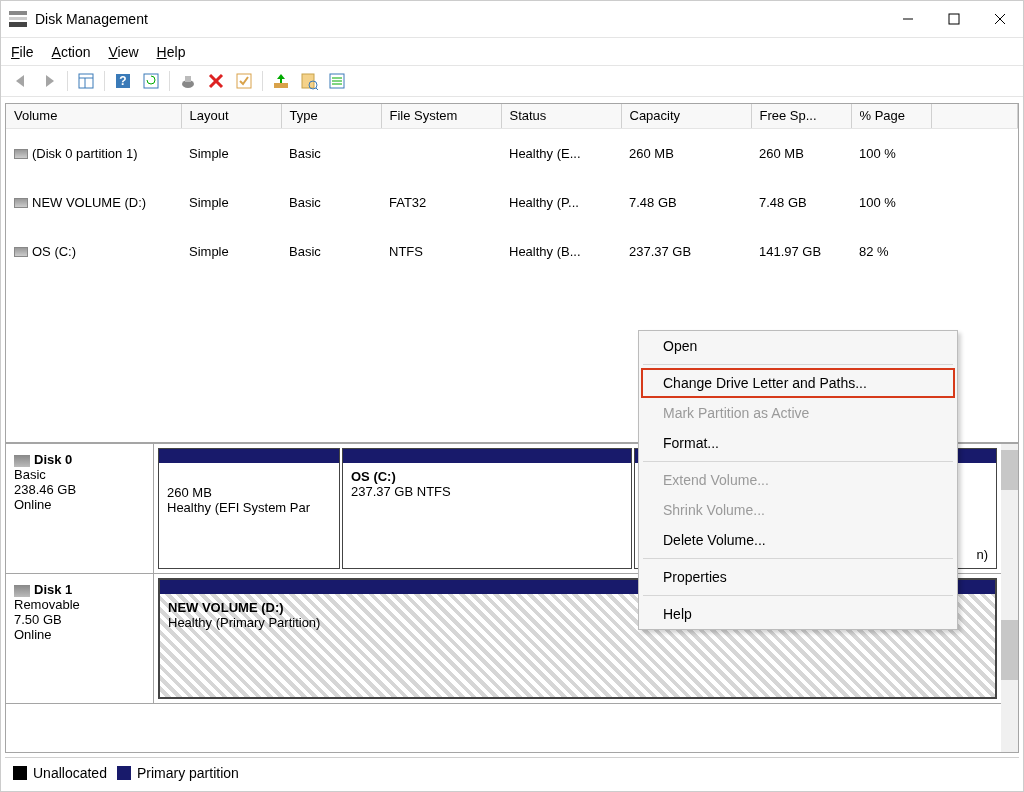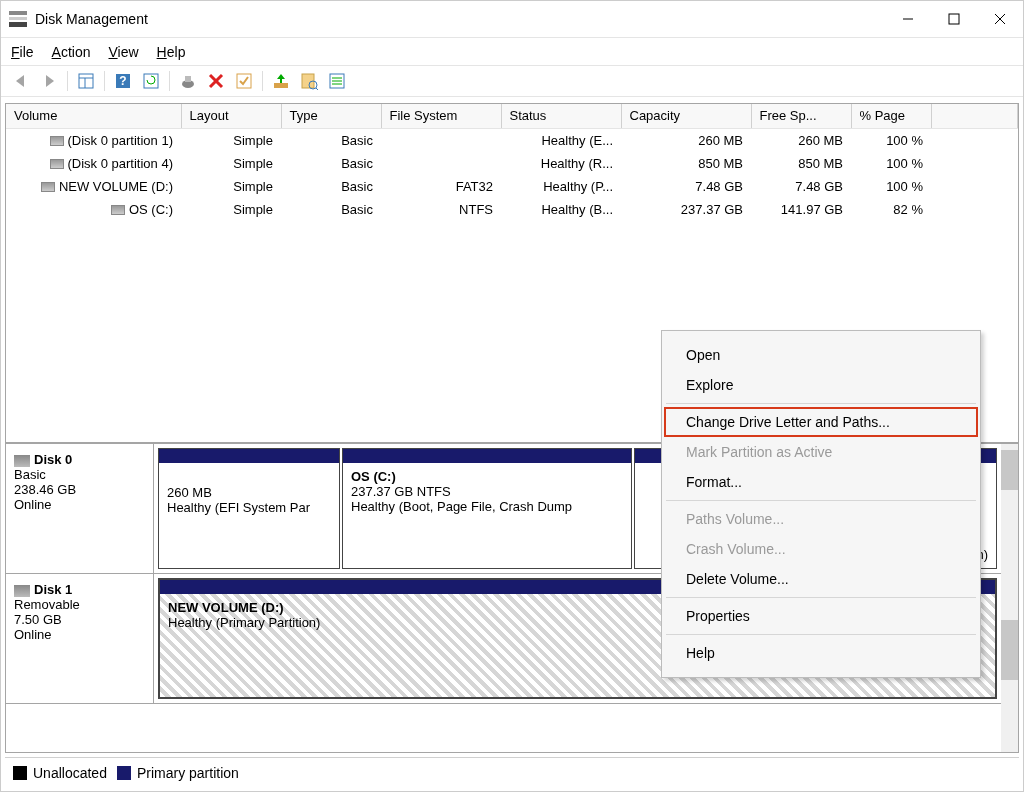--- a/index.html
+++ b/index.html
@@ -21,21 +21,21 @@
 .menubar span::first-letter { text-decoration: underline; }
 
 .toolbar { height:32px; border-top:1px solid #e5e5e5; border-bottom:1px solid #e5e5e5; display:flex; align-items:center; padding-left:8px; gap:4px; }
 .toolbar .tbtn { width:24px; height:24px; display:flex; align-items:center; justify-content:center; }
 .toolbar .sep { width:1px; height:20px; background:#ddd; margin:0 2px;}
 .toolbar svg { width:20px; height:20px;}
 
 .vol-table { border: 1px solid #a5a5a5; margin:6px 4px 0 4px; height:340px; position:relative;}
 .vol-table table { width:100%; border-collapse: collapse; font-size:13px; }
 .vol-table th { text-align:left; font-weight:normal; padding:4px 8px; border-right:1px solid #d0d0d0; background:#f8f8f8; border-bottom:1px solid #e5e5e5; height:24px;}
-.vol-table td { padding:4px 8px; white-space:nowrap;text-align:right; }
+.vol-table td { padding:17px 8px; white-space:nowrap; }
 .vol-table .disk-icon { display:inline-block; width:14px; height:10px; background:linear-gradient(#999,#ccc); margin-right:4px; vertical-align:middle; border:1px solid #888;}
 
 .diskmap { border-top:14px solid transparent; margin:0 4px 4px 4px; border:1px solid #a5a5a5; position:relative; flex:1; display:flex; flex-direction:column; padding-right:17px;}
 .diskrow { display:flex; border-bottom:1px solid #a5a5a5; height:130px;}
 .diskinfo { width:148px; border-right:1px solid #a5a5a5; padding:8px; font-size:13px; }
 .diskinfo .dicon { display:inline-block; width:16px; height:12px; background:linear-gradient(#888,#bbb); margin-right:4px; vertical-align:middle;}
 .diskinfo .dname { font-weight:bold;}
 .partitions { flex:1; display:flex; padding:4px; gap:2px; }
 .part { border:1px solid #444; display:flex; flex-direction:column; }
 .part .hdr { height:14px; background:#181a6b; }
@@ -43,21 +43,21 @@
 .part.selected { border:2px solid #444; background:repeating-linear-gradient(45deg,#fff,#fff 4px,#d6d6d6 4px,#d6d6d6 8px);}
 .part .body{ padding:6px 8px; font-size:13px; flex:1; background:#fff;}
 .part.selected .body{ background:transparent;}
 .part .body .bold{ font-weight:bold;}
 .scroll-stub { position:absolute; top:0; right:0; bottom:0; width:17px; background:#f0f0f0;}
 .scroll-stub .thumb{ background:#c7c7c7; width:100%;}
 
 .legend { height:30px; display:flex; align-items:center; padding-left:8px; gap:4px; font-size:14px; border-top:1px solid #d0d0d0; margin:0 4px 4px 4px;}
 .legend .sw{ display:inline-block; width:14px; height:14px; margin-right:2px; vertical-align:middle;}
 
-.ctxmenu { position:absolute; left:661px; top:330px; width:320px; background:#f6f6f6; border:1px solid #bcbcbc; padding:9px 2px; box-shadow:3px 3px 4px rgba(0,0,0,.18); font-size:14px;}
+.ctxmenu { position:absolute; left:638px; top:330px; width:320px; background:#f6f6f6; border:1px solid #bcbcbc; padding:0 2px; box-shadow:3px 3px 4px rgba(0,0,0,.18); font-size:14px;}
 .ctxmenu .item{ padding:7px 22px; }
 .ctxmenu .item.disabled{ color:#9a9a9a;}
 .ctxmenu .sep{ height:1px; background:#d6d6d6; margin:3px 2px;}
 .ctxmenu .item.highlight{ outline:2px solid #d73a1a; outline-offset:-2px;}
 </style>
 </head>
 <body>
 
 <div class="window">
 
@@ -191,31 +191,20 @@
           <td>Simple</td>
             <td>Basic</td>
             <td></td>
           <td>Healthy (E...</td>
             <td>260 MB</td>
             <td>260 MB</td>
             <td>100 %</td>
             <td></td>
         </tr>
         <tr>
-          <td><span class="disk-icon"></span><span>(Disk 0 partition 4)</span></td>
-          <td>Simple</td>
-            <td>Basic</td>
-            <td></td>
-          <td>Healthy (R...</td>
-            <td>850 MB</td>
-            <td>850 MB</td>
-            <td>100 %</td>
-            <td></td>
-        </tr>
-        <tr>
           <td><span class="disk-icon"></span><span>NEW VOLUME (D:)</span></td>
           <td>Simple</td>
             <td>Basic</td>
             <td>FAT32</td>
           <td>Healthy (P...</td>
             <td>7.48 GB</td>
             <td>7.48 GB</td>
             <td>100 %</td>
             <td></td>
         </tr>
@@ -255,21 +244,20 @@
             <div style="height:16px"></div>
             <div>260 MB</div>
             <div>Healthy (EFI System Par</div>
           </div>
         </div>
         <div class="part" style="flex:0 0 290px">
           <div class="hdr"></div>
           <div class="body">
             <div class="bold">OS  (C:)</div>
             <div>237.37 GB NTFS</div>
-            <div>Healthy (Boot, Page File, Crash Dump</div>
           </div>
         </div>
         <div class="part" style="flex:1">
           <div class="hdr"></div>
           <div class="body" style="text-align:right; display:flex; align-items:flex-end; justify-content:flex-end;">
             <div>n)</div>
           </div>
         </div>
       </div>
     </div>
@@ -298,26 +286,25 @@
     <span class="sw" style="background:#000"></span>
     <span>Unallocated</span>
     <span class="sw" style="background:#181a6b; margin-left:6px;"></span>
     <span>Primary partition</span>
   </div>
 
 </div>
 
 <div class="ctxmenu">
   <div class="item">Open</div>
-  <div class="item">Explore</div>
   <div class="sep"></div>
   <div class="item highlight">Change Drive Letter and Paths...</div>
   <div class="item disabled">Mark Partition as Active</div>
   <div class="item">Format...</div>
   <div class="sep"></div>
-  <div class="item disabled">Paths Volume...</div>
-  <div class="item disabled">Crash Volume...</div>
+  <div class="item disabled">Extend Volume...</div>
+  <div class="item disabled">Shrink Volume...</div>
   <div class="item">Delete Volume...</div>
   <div class="sep"></div>
   <div class="item">Properties</div>
   <div class="sep"></div>
   <div class="item">Help</div>
 </div>
 
 </body></html>

